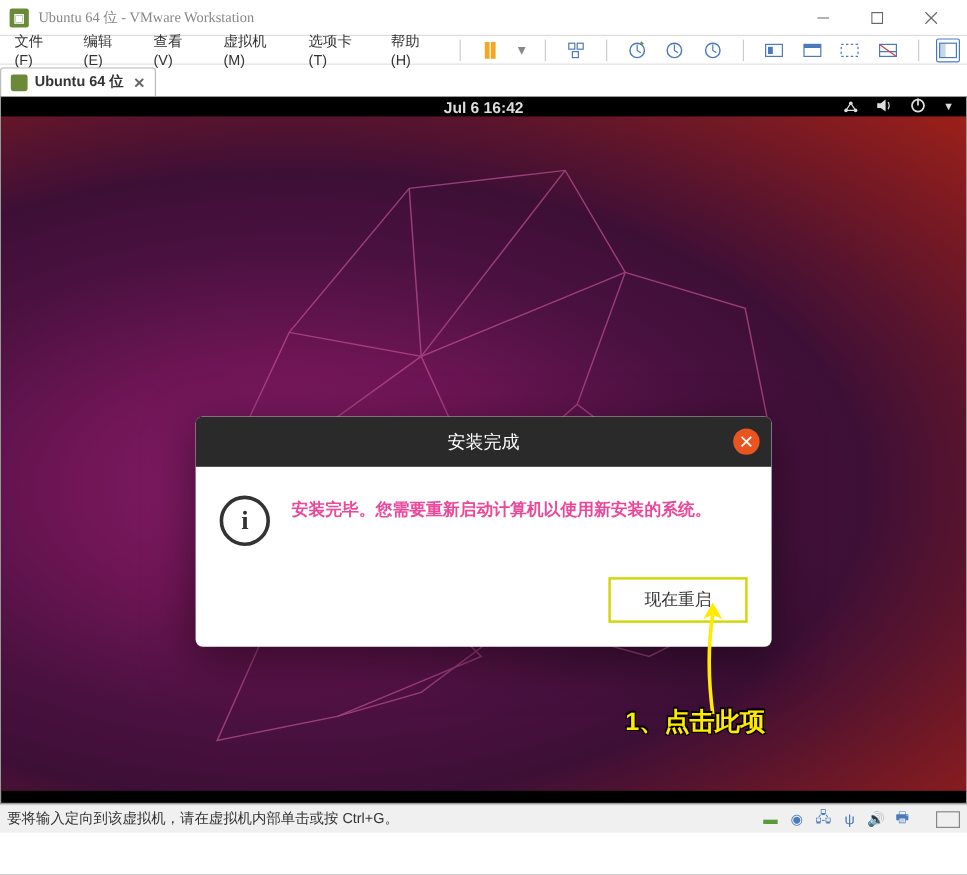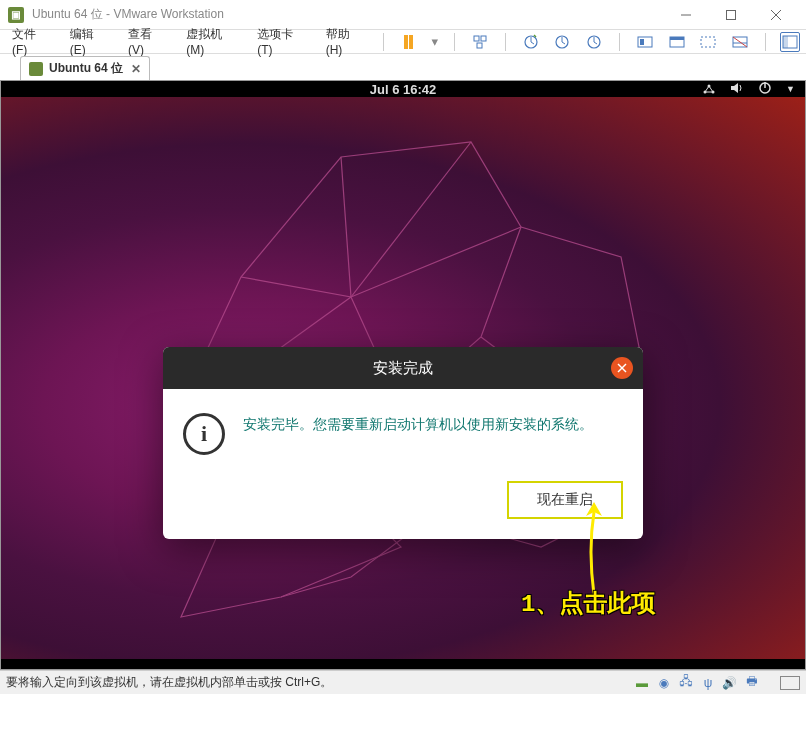--- a/index.html
+++ b/index.html
@@ -1,34 +1,34 @@
 <!DOCTYPE html>
 <html><head>
 <meta charset="utf-8">
 <style>
 * { box-sizing: border-box; margin: 0; padding: 0; }
 body { width: 806px; height: 729px; font-family: "Microsoft YaHei", Arial, sans-serif; background: #fff; overflow: hidden; font-size: 13px; }
 
 
 .titlebar { height: 30px; background: #fff; display: flex; align-items: center; padding: 0 8px; border-bottom: 1px solid #ddd; }
 .titlebar .app-icon { width: 16px; height: 16px; background: #6a8a3a; border-radius: 2px; margin-right: 8px; display:flex;align-items:center;justify-content:center;color:#fff;font-size:10px;font-weight:bold;}
-.titlebar .title { color: #888; font-size: 12px; flex: 1; }
+.titlebar .title { color: #888; font-size: 12px; flex: 1; font-family: Liberation Serif, serif; }
 .win-controls { display: flex; gap: 0; }
 .win-btn { width: 45px; height: 28px; display: flex; align-items: center; justify-content: center; color: #666; cursor: pointer; }
 
 
 .menubar { height: 24px; background: #fff; display: flex; align-items: center; padding: 0 6px; gap: 10px; border-bottom: 1px solid #ddd; }
 .menu-item { padding: 2px 6px; font-size: 12px; color: #333; cursor: pointer; }
 .menu-sep { width: 1px; height: 18px; background: #ccc; margin: 0 4px; }
 .tool-btn { width: 24px; height: 24px; display: flex; align-items: center; justify-content: center; color: #4a7abc; cursor: pointer; border-radius: 2px; }
 .play-pause { display:flex; align-items:center; gap:1px;}
 .play-pause .bar{width:4px;height:14px;background:#f5a623;}
 
 
-.tabs { height: 26px; background: #fff; display: flex; align-items: flex-end; padding: 0 20px; }
+.tabs { height: 26px; background: #fff; display: flex; align-items: flex-end; padding: 0 0; }
 .tab { height: 24px; padding: 0 8px; display: flex; align-items: center; gap: 6px; background: #fff; border: 1px solid #bbb; border-bottom: none; border-radius: 3px 3px 0 0; font-size: 12px; font-weight: bold; color: #333; }
 .tab .tab-icon { width: 14px; height: 14px; background: #6a8a3a; border-radius: 2px; }
 .tab-close { color: #666; cursor: pointer; font-size: 12px; margin-left: 2px; }
 
 
 .vm-area { position: relative; height: 590px; background: #000; border: 1px solid #999; }
 
 
 .ubuntu-topbar { height: 16px; background: #000; display: flex; align-items: center; justify-content: center; color: #ddd; font-size: 13px; font-weight: bold; position: relative; }
 .ubuntu-status { position: absolute; right: 10px; display: flex; gap: 14px; align-items: center; }
@@ -37,26 +37,26 @@
 
 .desktop { position: relative; height: 562px; background: radial-gradient(ellipse at 30% 55%, #8a1d6c 0%, #6d1554 25%, #4a1140 45%, #3d0f36 60%, #9c2018 100%); overflow: hidden; }
 .geo-lines { position: absolute; inset: 0; pointer-events: none; }
 
 
 .dialog { position: absolute; top: 250px; left: 50%; transform: translateX(-50%); width: 480px; background: #fff; border-radius: 6px; box-shadow: 0 10px 40px rgba(0,0,0,0.5); overflow: hidden; }
 .dialog-header { height: 42px; background: #2a2a2a; display: flex; align-items: center; justify-content: center; color: #fff; font-size: 15px; font-weight: 500; position: relative; }
 .dialog-close { position: absolute; right: 10px; width: 22px; height: 22px; background: #e95420; border-radius: 50%; display: flex; align-items: center; justify-content: center; color: #fff; font-size: 12px; cursor: pointer; }
 .dialog-body { padding: 24px 20px 20px; display: flex; gap: 18px; align-items: flex-start; }
 .info-icon { width: 42px; height: 42px; border: 3px solid #333; border-radius: 50%; display: flex; align-items: center; justify-content: center; font-size: 22px; font-weight: bold; font-family: Georgia, serif; color: #333; flex-shrink: 0; }
-.dialog-text { font-size: 14px; color: #0f766e; line-height: 1.6; }
+.dialog-text { font-size: 14px; color: #ec4899; line-height: 1.6; font-weight: bold; }
 .dialog-footer { padding: 6px 20px 20px; display: flex; justify-content: flex-end; }
 .restart-btn { padding: 8px 28px; background: #fff; border: 2px solid #d4d400; color: #333; font-size: 14px; font-weight: 500; cursor: pointer; }
 
 
-.annotation { position: absolute; top: 490px; left: 520px; color: #ffeb00; font-size: 24px; font-weight: bold; text-shadow: 1px 1px 0 #000, -1px -1px 0 #000, 1px -1px 0 #000, -1px 1px 0 #000; pointer-events: none; font-family: Liberation Mono, monospace; }
+.annotation { position: absolute; top: 490px; left: 520px; color: #ffeb00; font-size: 21px; font-weight: bold; text-shadow: 1px 1px 0 #000, -1px -1px 0 #000, 1px -1px 0 #000, -1px 1px 0 #000; pointer-events: none; }
 .arrow { position: absolute; top: 403px; left: 575px; pointer-events: none; }
 
 
 .statusbar { height: 24px; background: #f0f0f0; border-top: 1px solid #ccc; display: flex; align-items: center; padding: 0 6px; font-size: 12px; color: #333; }
 .statusbar .status-text { flex: 1; }
 .status-icons { display: flex; gap: 6px; align-items: center; }
 .sicon { width: 16px; height: 16px; display:flex;align-items:center;justify-content:center;font-size:12px; }
 </style>
 </head>
 <body>

